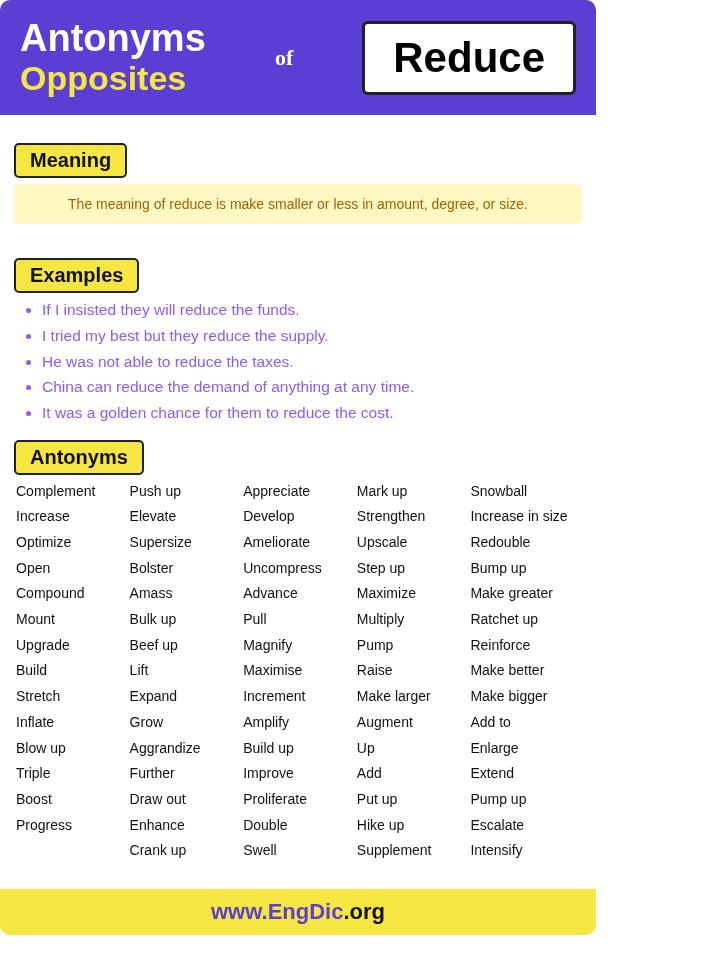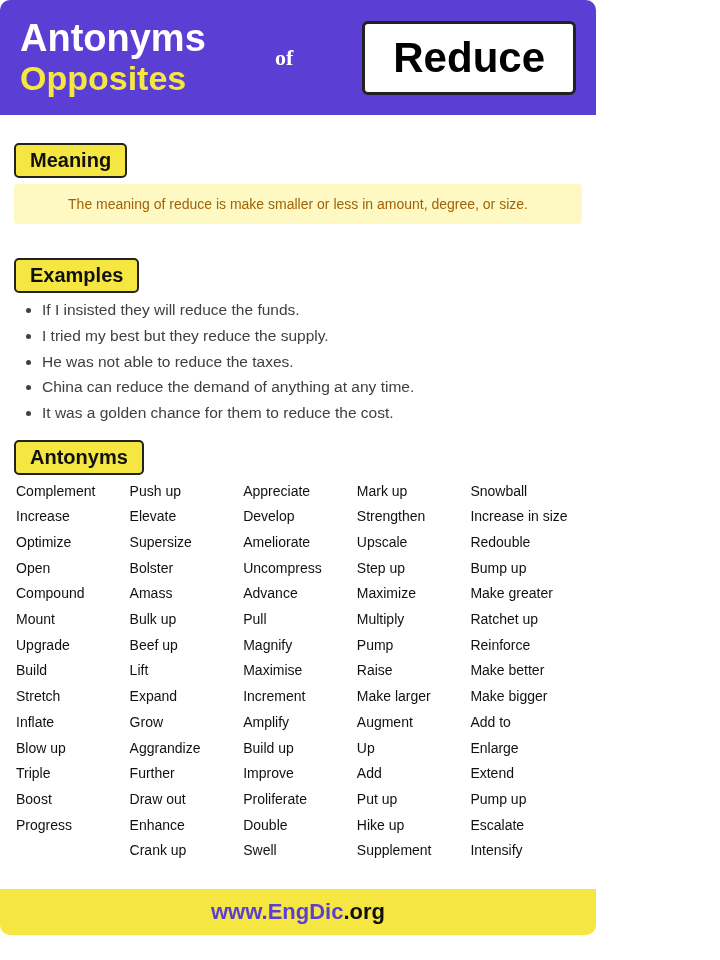--- a/index.html
+++ b/index.html
@@ -85,21 +85,21 @@
     }
 
     
     .examples-list {
       list-style: disc;
       padding-left: 28px;
       margin-bottom: 8px;
     }
     .examples-list li {
       font-size: 15.5px;
-      color: #404040;
+      color: #8b5cf6;
       margin-bottom: 4px;
       line-height: 1.4;
     }
 
     
     .antonyms-label {
       display: inline-block;
       background: #f5e642;
       border: 2.5px solid #222;
       border-radius: 5px;

